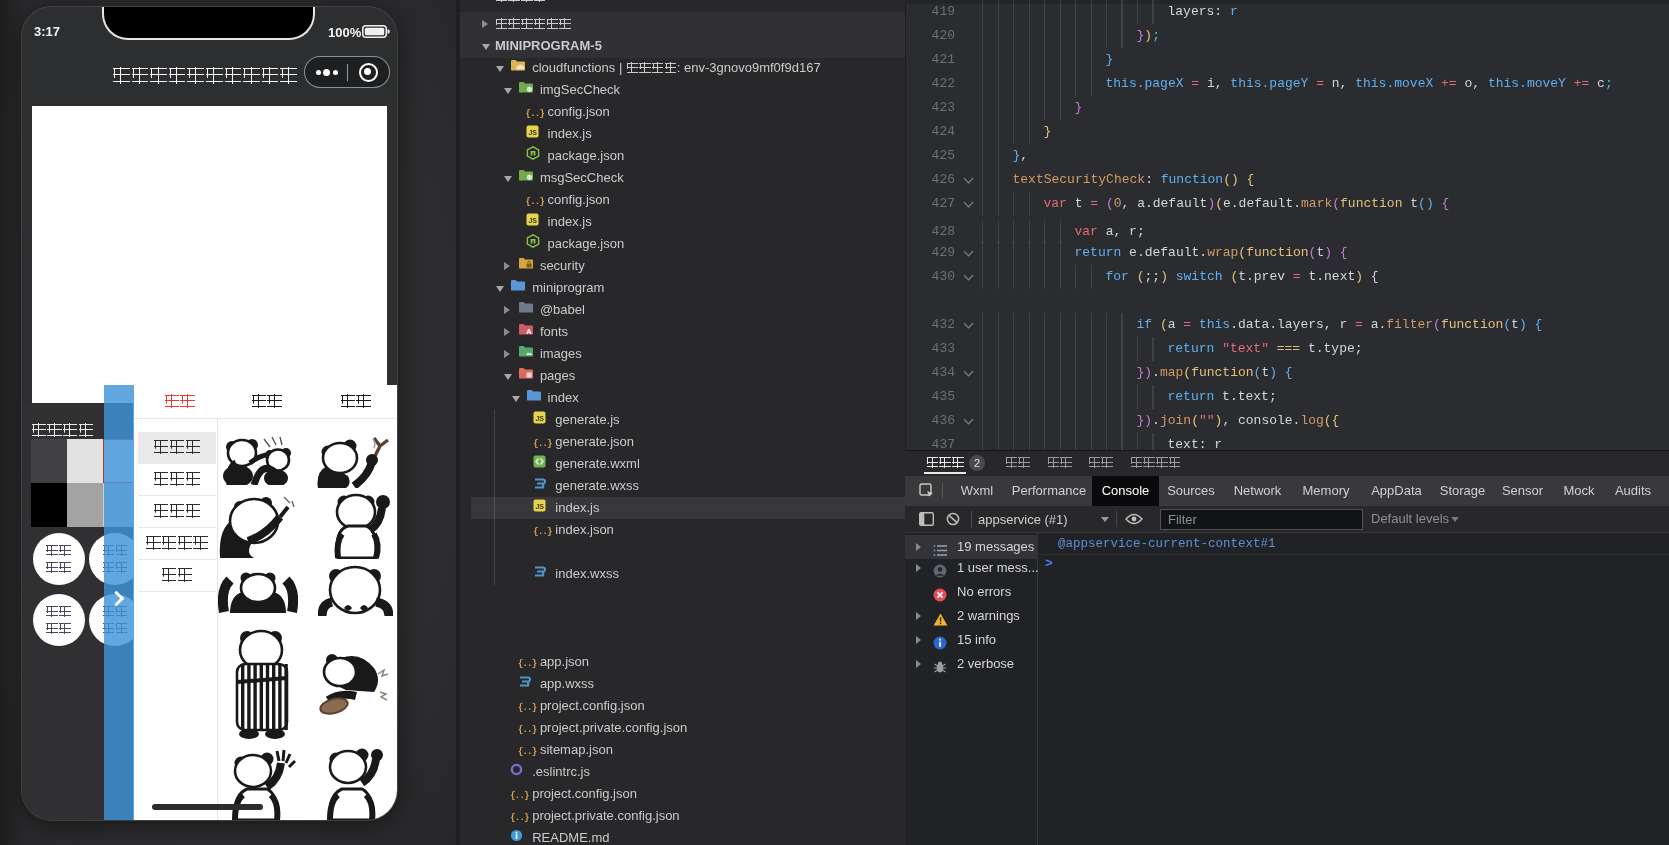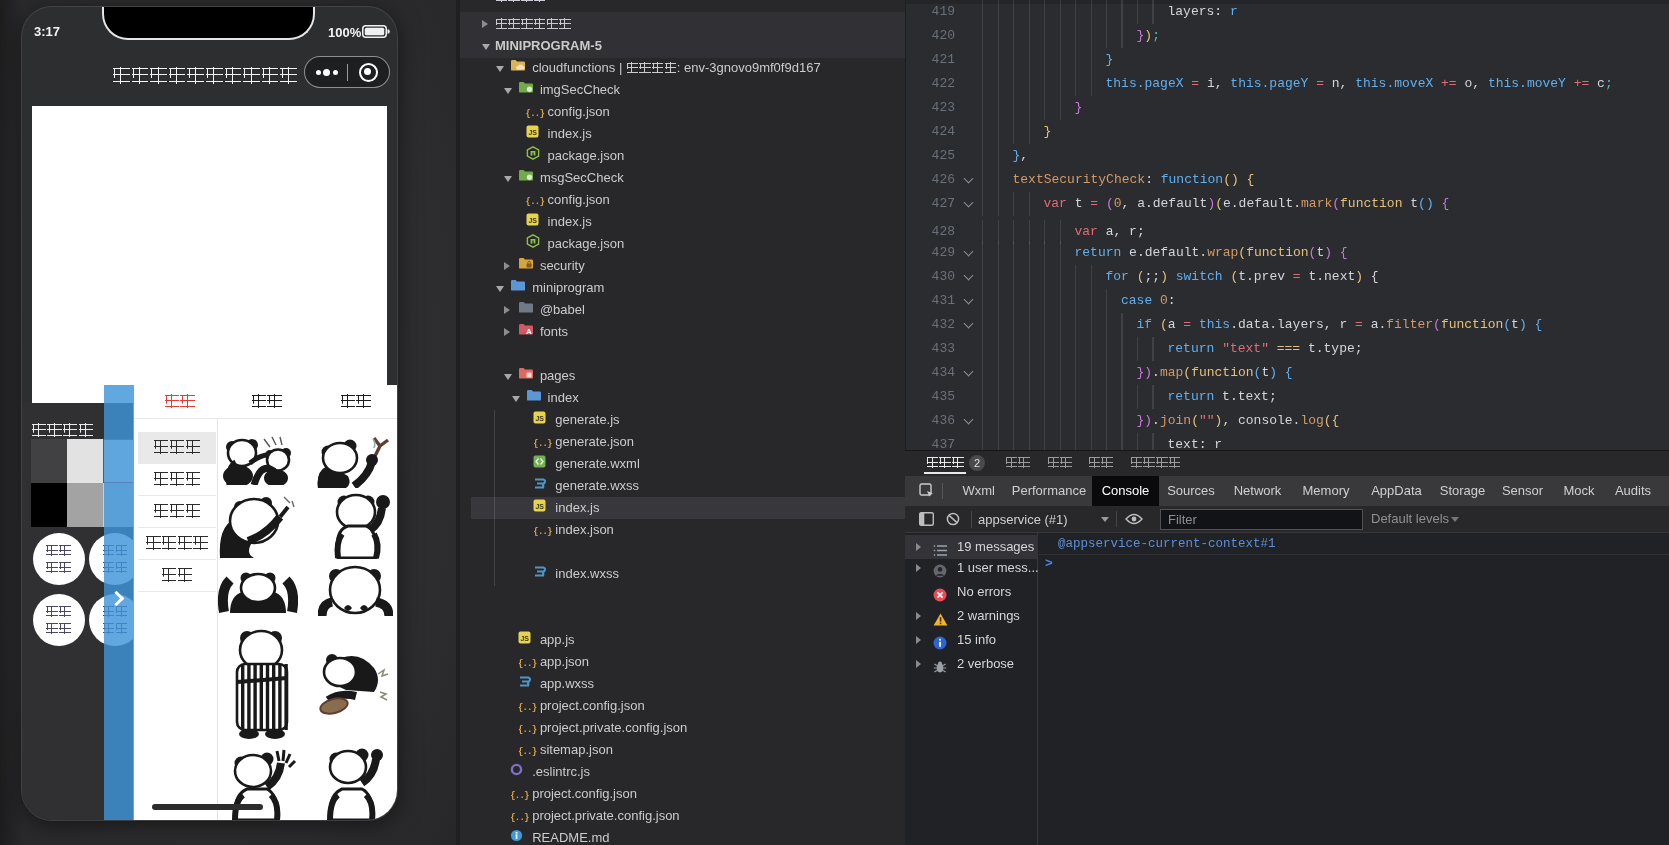--- a/index.html
+++ b/index.html
@@ -314,20 +314,28 @@
       <span class="tw" style="left:68.9px">@babel</span>
     </div>
 <div class="row " style="top:321.4px">
       <span class="tw arr-r" style="left:32.9px"></span>
       <span class="tw ficon" style="left:46.9px"><svg width="16" height="14" viewBox="0 0 16 14">
           <path d="M1 3.2 q0-1.2 1.2-1.2 h3.4 l1.4 1.6 h6.8 q1.2 0 1.2 1.2 v6.6 q0 1.2-1.2 1.2 H2.2 Q1 12.6 1 11.4Z" fill="#cf5a63"></path>
           <text x="8" y="11.5" font-size="8" font-weight="bold" fill="#fff" font-family="Liberation Sans">A</text>
         </svg></span>
       <span class="tw" style="left:68.9px">fonts</span>
     </div>
+<div class="row " style="top:343.4px">
+      <span class="tw arr-r" style="left:32.9px"></span>
+      <span class="tw ficon" style="left:46.9px"><svg width="16" height="14" viewBox="0 0 16 14">
+          <path d="M1 3.2 q0-1.2 1.2-1.2 h3.4 l1.4 1.6 h6.8 q1.2 0 1.2 1.2 v6.6 q0 1.2-1.2 1.2 H2.2 Q1 12.6 1 11.4Z" fill="#58a76b"></path>
+          <path d="M8 11 l2-2.6 1.4 1.6 1.2-1.4 1.6 2.4Z" fill="#e4f2e2"></path>
+        </svg></span>
+      <span class="tw" style="left:68.9px">images</span>
+    </div>
 <div class="row " style="top:387.4px">
       <span class="tw arr-d" style="left:40.6px"></span>
       <span class="tw ficon" style="left:54.6px"><svg width="16" height="14" viewBox="0 0 16 14">
           <path d="M1 3.2 q0-1.2 1.2-1.2 h3.4 l1.4 1.6 h6.8 q1.2 0 1.2 1.2 v6.6 q0 1.2-1.2 1.2 H2.2 Q1 12.6 1 11.4Z" fill="#5b97d6"></path>
         </svg></span>
       <span class="tw" style="left:76.6px">index</span>
     </div>
 <div class="row " style="top:365.4px">
       <span class="tw arr-d" style="left:32.9px"></span>
       <span class="tw ficon" style="left:46.9px"><svg width="16" height="14" viewBox="0 0 16 14">
@@ -371,27 +379,20 @@
 <div class="row " style="top:519.4px">
       <span class="tw ficon" style="left:62.3px"><span style="font:bold 9px 'Liberation Mono';letter-spacing:-0.8px;color:#d9a64b">{..}</span></span>
       <span class="tw" style="left:84.3px">index.json</span>
     </div>
 <div class="row " style="top:563.4px">
       <span class="tw ficon" style="left:62.3px"><svg width="13" height="13" viewBox="0 0 13 13">
           <path d="M2 2.5 h9 M4 6.5 h7 M2 10.5 h9" stroke="#4f95c7" stroke-width="2.2"></path>
           <path d="M11 2.5 q2 2 0 4 q-2 2 0 4" stroke="#4f95c7" stroke-width="2" fill="none"></path>
         </svg></span>
       <span class="tw" style="left:84.3px">index.wxss</span>
-    </div>
-<div class="row " style="top:629.4px">
-      <span class="tw ficon" style="left:46.9px"><svg width="13" height="13" viewBox="0 0 13 13">
-          <rect x="0.5" y="0.5" width="12" height="12" rx="2" fill="#e7d44c"></rect>
-          <text x="2.4" y="9.6" font-size="7" font-weight="bold" fill="#3a3a20" font-family="Liberation Sans">JS</text>
-        </svg></span>
-      <span class="tw" style="left:68.9px">app.js</span>
     </div>
 <div class="row " style="top:651.4px">
       <span class="tw ficon" style="left:46.9px"><span style="font:bold 9px 'Liberation Mono';letter-spacing:-0.8px;color:#d9a64b">{..}</span></span>
       <span class="tw" style="left:68.9px">app.json</span>
     </div>
 <div class="row " style="top:673.4px">
       <span class="tw ficon" style="left:46.9px"><svg width="13" height="13" viewBox="0 0 13 13">
           <path d="M2 2.5 h9 M4 6.5 h7 M2 10.5 h9" stroke="#4f95c7" stroke-width="2.2"></path>
           <path d="M11 2.5 q2 2 0 4 q-2 2 0 4" stroke="#4f95c7" stroke-width="2" fill="none"></path>
         </svg></span>
@@ -442,21 +443,20 @@
 <div class="cl" style="top:47.8px"><span class="ln">421</span><span class="ind" style="width:124px"></span><span class="code" style="left:199.5px"><span class="b">}</span></span></div>
 <div class="cl" style="top:71.9px"><span class="ln">422</span><span class="ind" style="width:124px"></span><span class="code" style="left:199.5px"><span class="b">this.pageX </span><span class="r">=</span><span class="w"> i</span><span class="w">, </span><span class="b">this.pageY </span><span class="r">=</span><span class="w"> n</span><span class="w">, </span><span class="b">this.moveX </span><span class="r">+=</span><span class="w"> o</span><span class="w">, </span><span class="b">this.moveY </span><span class="r">+=</span><span class="w"> c</span><span class="c">;</span></span></div>
 <div class="cl" style="top:96px"><span class="ln">423</span><span class="ind" style="width:93px"></span><span class="code" style="left:168.5px"><span class="m">}</span></span></div>
 <div class="cl" style="top:120.1px"><span class="ln">424</span><span class="ind" style="width:62px"></span><span class="code" style="left:137.5px"><span class="y">}</span></span></div>
 <div class="cl" style="top:144.2px"><span class="ln">425</span><span class="ind" style="width:31px"></span><span class="code" style="left:106.5px"><span class="b">}</span><span class="w">,</span></span></div>
 <div class="cl" style="top:168.3px"><span class="ln">426</span><span class="fold"></span><span class="ind" style="width:31px"></span><span class="code" style="left:106.5px"><span class="o">textSecurityCheck</span><span class="w">: </span><span class="b">function</span><span class="y">()</span><span class="y"> {</span></span></div>
 <div class="cl" style="top:192.4px"><span class="ln">427</span><span class="fold"></span><span class="ind" style="width:62px"></span><span class="code" style="left:137.5px"><span class="r">var</span><span class="w"> t </span><span class="r">=</span><span class="w"> </span><span class="m">(</span><span class="o">0</span><span class="w">, a.default</span><span class="m">)</span><span class="y">(</span><span class="w">e.default.</span><span class="o">mark</span><span class="m">(</span><span class="y">function</span><span class="w"> t</span><span class="b">()</span><span class="m"> {</span></span></div>
 <div class="cl" style="top:220px"><span class="ln">428</span><span class="ind" style="width:93px"></span><span class="code" style="left:168.5px"><span class="r">var</span><span class="w"> a, r;</span></span></div>
 <div class="cl" style="top:240.6px"><span class="ln">429</span><span class="fold"></span><span class="ind" style="width:93px"></span><span class="code" style="left:168.5px"><span class="b">return</span><span class="w"> e.default.</span><span class="o">wrap</span><span class="y">(</span><span class="y">function</span><span class="m">(</span><span class="w">t</span><span class="m">)</span><span class="m"> {</span></span></div>
 <div class="cl" style="top:264.7px"><span class="ln">430</span><span class="fold"></span><span class="ind" style="width:124px"></span><span class="code" style="left:199.5px"><span class="b">for</span><span class="w"> </span><span class="y">(</span><span class="w">;;</span><span class="y">)</span><span class="w"> </span><span class="b">switch</span><span class="w"> </span><span class="y">(</span><span class="w">t.prev </span><span class="r">=</span><span class="w"> t.next</span><span class="y">)</span><span class="w"> {</span></span></div>
-<div class="cl" style="top:288.8px"><span class="ln">431</span><span class="fold"></span><span class="ind" style="width:139.5px"></span><span class="code" style="left:215px"><span class="b">case</span><span class="w"> </span><span class="o">0</span><span class="w">:</span></span></div>
 <div class="cl" style="top:312.9px"><span class="ln">432</span><span class="fold"></span><span class="ind" style="width:155px"></span><span class="code" style="left:230.5px"><span class="b">if</span><span class="w"> </span><span class="y">(</span><span class="w">a </span><span class="r">=</span><span class="w"> </span><span class="b">this</span><span class="w">.data.layers</span><span class="w">, r </span><span class="r">=</span><span class="w"> a.</span><span class="o">filter</span><span class="m">(</span><span class="y">function</span><span class="b">(</span><span class="w">t</span><span class="b">)</span><span class="b"> {</span></span></div>
 <div class="cl" style="top:337px"><span class="ln">433</span><span class="ind" style="width:186px"></span><span class="code" style="left:261.5px"><span class="b">return</span><span class="w"> </span><span class="r">"text"</span><span class="w"> </span><span class="y">===</span><span class="w"> t.type;</span></span></div>
 <div class="cl" style="top:361.1px"><span class="ln">434</span><span class="fold"></span><span class="ind" style="width:155px"></span><span class="code" style="left:230.5px"><span class="m">})</span><span class="w">.</span><span class="o">map</span><span class="y">(</span><span class="y">function</span><span class="b">(</span><span class="w">t</span><span class="b">)</span><span class="b"> {</span></span></div>
 <div class="cl" style="top:385.2px"><span class="ln">435</span><span class="ind" style="width:186px"></span><span class="code" style="left:261.5px"><span class="b">return</span><span class="w"> t.text;</span></span></div>
 <div class="cl" style="top:409.3px"><span class="ln">436</span><span class="fold"></span><span class="ind" style="width:155px"></span><span class="code" style="left:230.5px"><span class="m">})</span><span class="w">.</span><span class="o">join</span><span class="y">(</span><span class="r">""</span><span class="y">)</span><span class="w">, console.</span><span class="o">log</span><span class="y">(</span><span class="y">{</span></span></div>
 <div class="cl" style="top:433.4px"><span class="ln">437</span><span class="ind" style="width:186px"></span><span class="code" style="left:261.5px"><span class="w">text: r</span></span></div>
 </div>
 <div id="dbg" class="ab">
 <div id="drow1">
 <span class="d1" style="left:21px;color:#e9e9e9;font-weight:bold"><i class="z"></i><i class="z"></i><i class="z"></i></span>
@@ -467,21 +467,21 @@
 <span class="d1" style="left:183px"><i class="z"></i><i class="z"></i></span>
 <span class="d1" style="left:225px"><i class="z"></i><i class="z"></i><i class="z"></i><i class="z"></i></span>
 </div>
 <div id="drow2">
 <svg class="ab" style="left:14px;top:7px" width="16" height="16" viewBox="0 0 16 16">
         <rect x="1" y="1" width="11" height="11" rx="1.5" fill="none" stroke="#c9c9c9" stroke-width="1.4"></rect>
         <path d="M8 8 l6 2.2 -2.6 1 -1 2.6Z" fill="#c9c9c9"></path>
       </svg>
 <span class="ab" style="left:36.5px;top:7px;width:1px;height:16px;background:#57575a"></span>
 <div class="ab" style="left:187px;top:0;width:67px;height:30px;background:#0a0a0c"></div>
-<div class="dtab" style="left:42px;width:48px;text-align:right;">Wxml</div>
+<div class="dtab" style="left:48px;width:48px;">Wxml</div>
 <div class="dtab" style="left:99px;width:90px;">Performance</div>
 <div class="dtab" style="left:187px;width:67px;color:#fff">Console</div>
 <div class="dtab" style="left:255px;width:62px;">Sources</div>
 <div class="dtab" style="left:320px;width:65px;">Network</div>
 <div class="dtab" style="left:391px;width:60px;">Memory</div>
 <div class="dtab" style="left:460px;width:63px;">AppData</div>
 <div class="dtab" style="left:528px;width:59px;">Storage</div>
 <div class="dtab" style="left:590px;width:55px;">Sensor</div>
 <div class="dtab" style="left:650px;width:48px;">Mock</div>
 <div class="dtab" style="left:701px;width:54px;">Audits</div>

